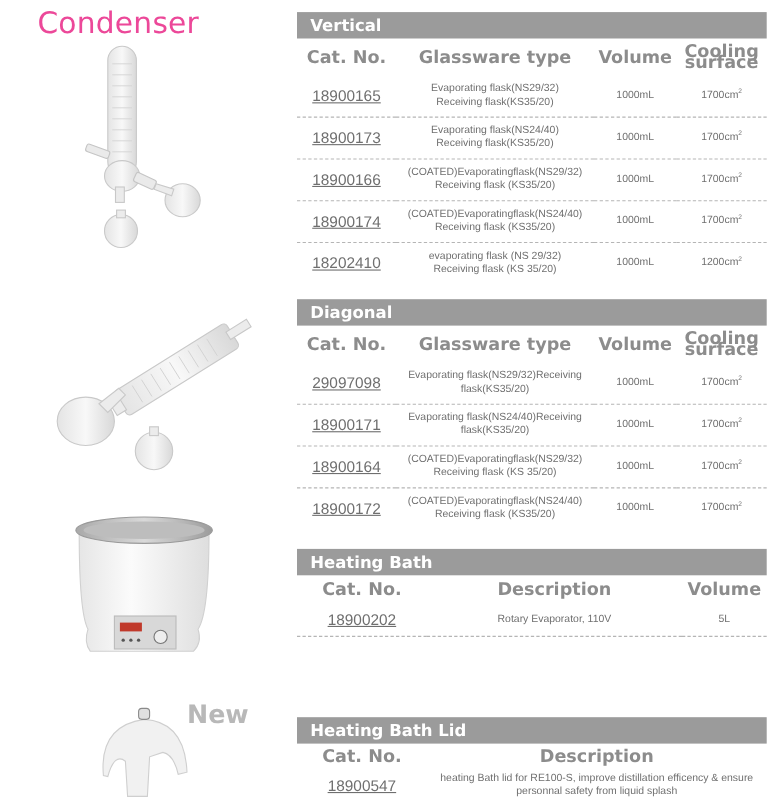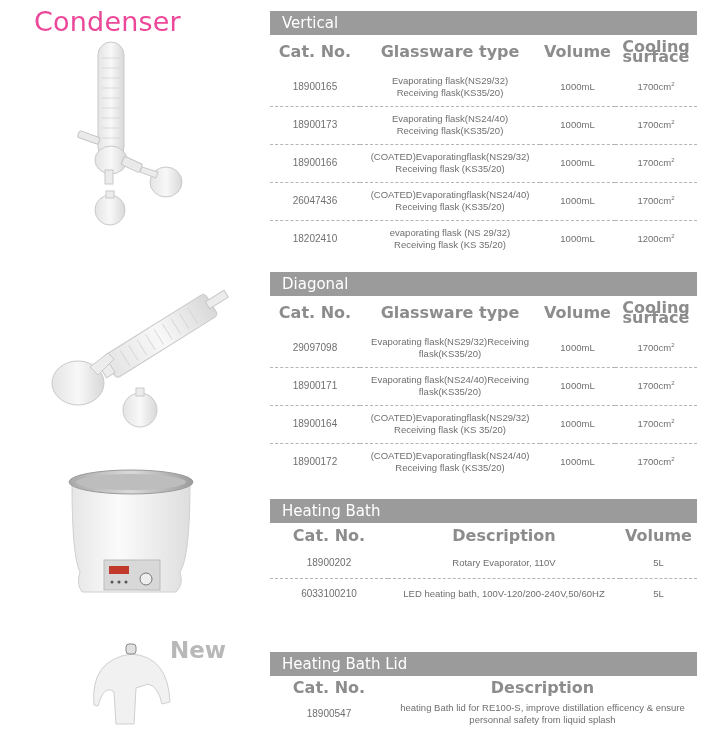--- a/index.html
+++ b/index.html
@@ -11,35 +11,35 @@
     position: absolute; left: 34px; top: 6px; font-size: 27px; font-weight: normal; color: #ec4899;
     font-family: "DejaVu Sans", sans-serif; letter-spacing: 0.2px;
   }
   .new-badge {
     position: absolute; left: 170px; top: 637px; font-size: 23px; font-weight: bold; color: #b8b8b8;
     font-family: "DejaVu Sans", sans-serif;
   }
   .product-img { position: absolute; }
   .section { position: absolute; left: 270px; width: 427px; }
   .section-bar {
-    height: 24px; background: #9b9b9b; color: #ffffff; font-weight: normal; font-size: 15px;
+    height: 24px; background: #9b9b9b; color: #ffffff; font-weight: bold; font-size: 15px;
     padding-left: 12px; line-height: 24px; font-family: "DejaVu Sans", sans-serif;
   }
   table { width: 100%; border-collapse: collapse; table-layout: fixed; }
   th {
     font-size: 16px; font-weight: bold; color: #8c8c8c; text-align: center; vertical-align: middle;
     line-height: 10px; font-family: "DejaVu Sans", sans-serif;
   }
   td {
     font-size: 9.5px; color: #6f6f6f; text-align: center; vertical-align: middle; line-height: 12px;
     font-family: "Liberation Sans", sans-serif;
   }
   tr.row td { border-bottom: 1px dashed #b5b5b5; }
   tr.row.last td { border-bottom: none; }
-  .cat { font-size: 10px; }
+  .cat { font-size: 14px; text-decoration: underline; }
   sup { font-size: 6px; vertical-align: super; line-height: 0; }
 </style>
 </head>
 <body>
 
 <div class="page-title">Condenser</div>
 
 <svg class="product-img" style="left:70px;top:38px" width="120" height="195" viewBox="0 0 120 195">
   <defs>
     <linearGradient id="glass" x1="0" x2="1">
@@ -151,21 +151,21 @@
       <td>1000mL</td>
       <td><span>1700cm</span><sup>2</sup></td>
     </tr>
     <tr class="row" style="height:38px">
       <td class="cat">18900166</td>
       <td><span>(COATED)Evaporatingflask(NS29/32)</span><br><span>Receiving flask (KS35/20)</span></td>
       <td>1000mL</td>
       <td><span>1700cm</span><sup>2</sup></td>
     </tr>
     <tr class="row" style="height:38px">
-      <td class="cat">26047436</td>
+      <td class="cat">18900174</td>
       <td><span>(COATED)Evaporatingflask(NS24/40)</span><br><span>Receiving flask (KS35/20)</span></td>
       <td>1000mL</td>
       <td><span>1700cm</span><sup>2</sup></td>
     </tr>
     <tr class="row last" style="height:38px">
       <td class="cat">18202410</td>
       <td><span>evaporating flask (NS 29/32)</span><br><span>Receiving flask (KS 35/20)</span></td>
       <td>1000mL</td>
       <td><span>1200cm</span><sup>2</sup></td>
     </tr>
@@ -229,25 +229,20 @@
         <tr style="height:26px">
       <th>Cat. No.</th>
       <th>Description</th>
       <th>Volume</th>
     </tr>
     <tr class="row" style="height:29px">
       <td class="cat">18900202</td>
       <td>Rotary Evaporator, 110V</td>
       <td>5L</td>
     </tr>
-    <tr class="row last" style="height:32px">
-      <td class="cat">6033100210</td>
-      <td>LED heating bath, 100V-120/200-240V,50/60HZ</td>
-      <td>5L</td>
-    </tr>
   </tbody>
     </table>
 </div>
 
 <div class="section" style="top:652px">
   <div class="section-bar">Heating Bath Lid</div>
   <table>
     <colgroup>
         <col style="width:118px">
         <col style="width:309px">

